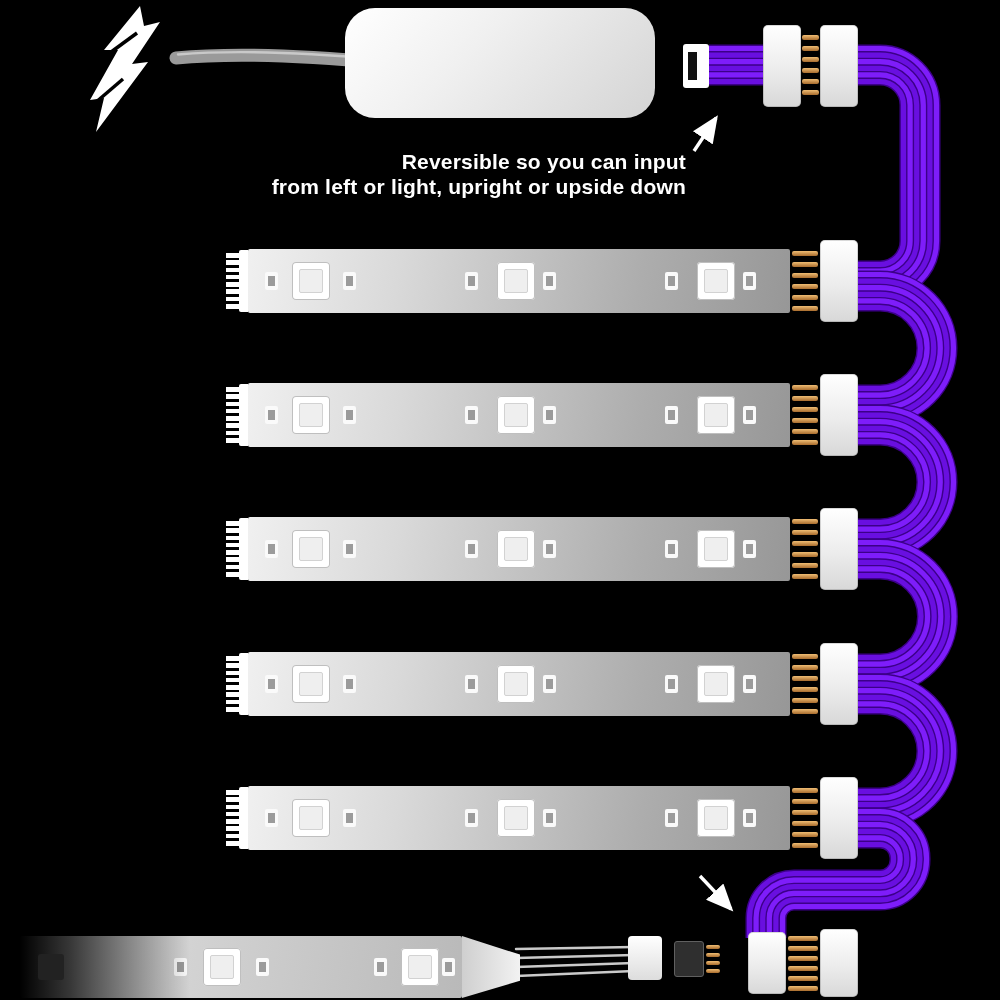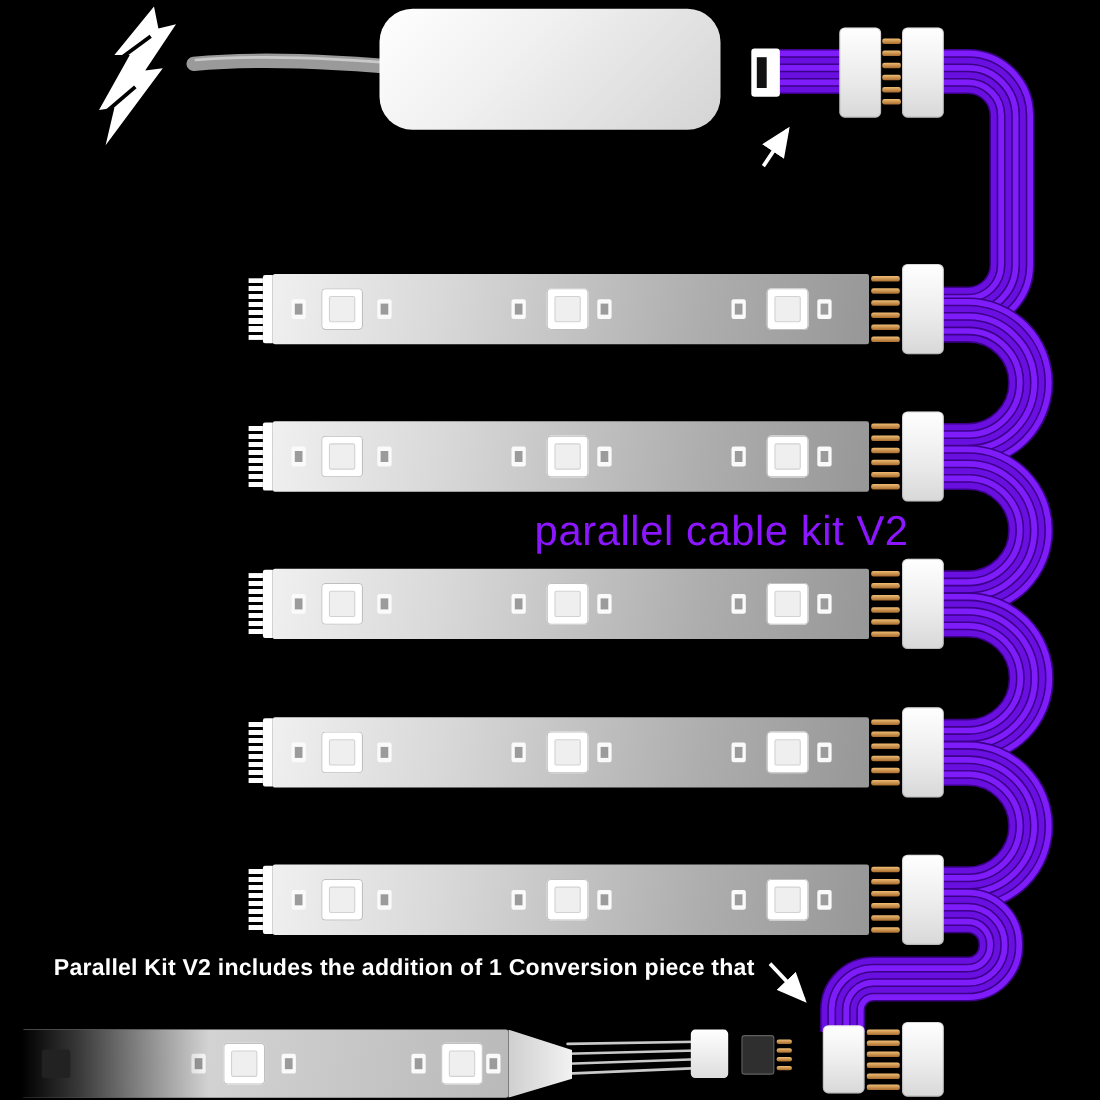--- a/index.html
+++ b/index.html
@@ -349,20 +349,22 @@
     </defs>
     <g>
       <polygon points="140,6 104,50 118,50 90,100 104,98 96,132 148,62 132,64 160,22 144,26" fill="#ffffff"></polygon>
       <line x1="107" y1="55" x2="137" y2="33" stroke="#000" stroke-width="3.5"></line>
       <line x1="95" y1="103" x2="123" y2="79" stroke="#000" stroke-width="3.5"></line>
     </g>
     <line x1="694" y1="151" x2="716" y2="118" stroke="#fff" stroke-width="3.4" marker-end="url(#ah)"></line>
     <line x1="700" y1="876" x2="731" y2="909" stroke="#fff" stroke-width="3.4" marker-end="url(#ah)"></line>
   </svg>
 
-
-  <div id="title" style="color: rgb(139, 22, 255);">parallel cable kit V2</div>
+  <div id="caption-reversible" class="caption">
+    <div>Reversible so you can input</div>
+    <div>from left or light, upright or upside down</div>
+  </div>
+
 
   <div id="caption-conversion" class="caption">
-    <div>Parallel Kit V2 includes the addition of 1 Conversion piece that</div>
   </div>
 
 </div>
 
 </body></html>

